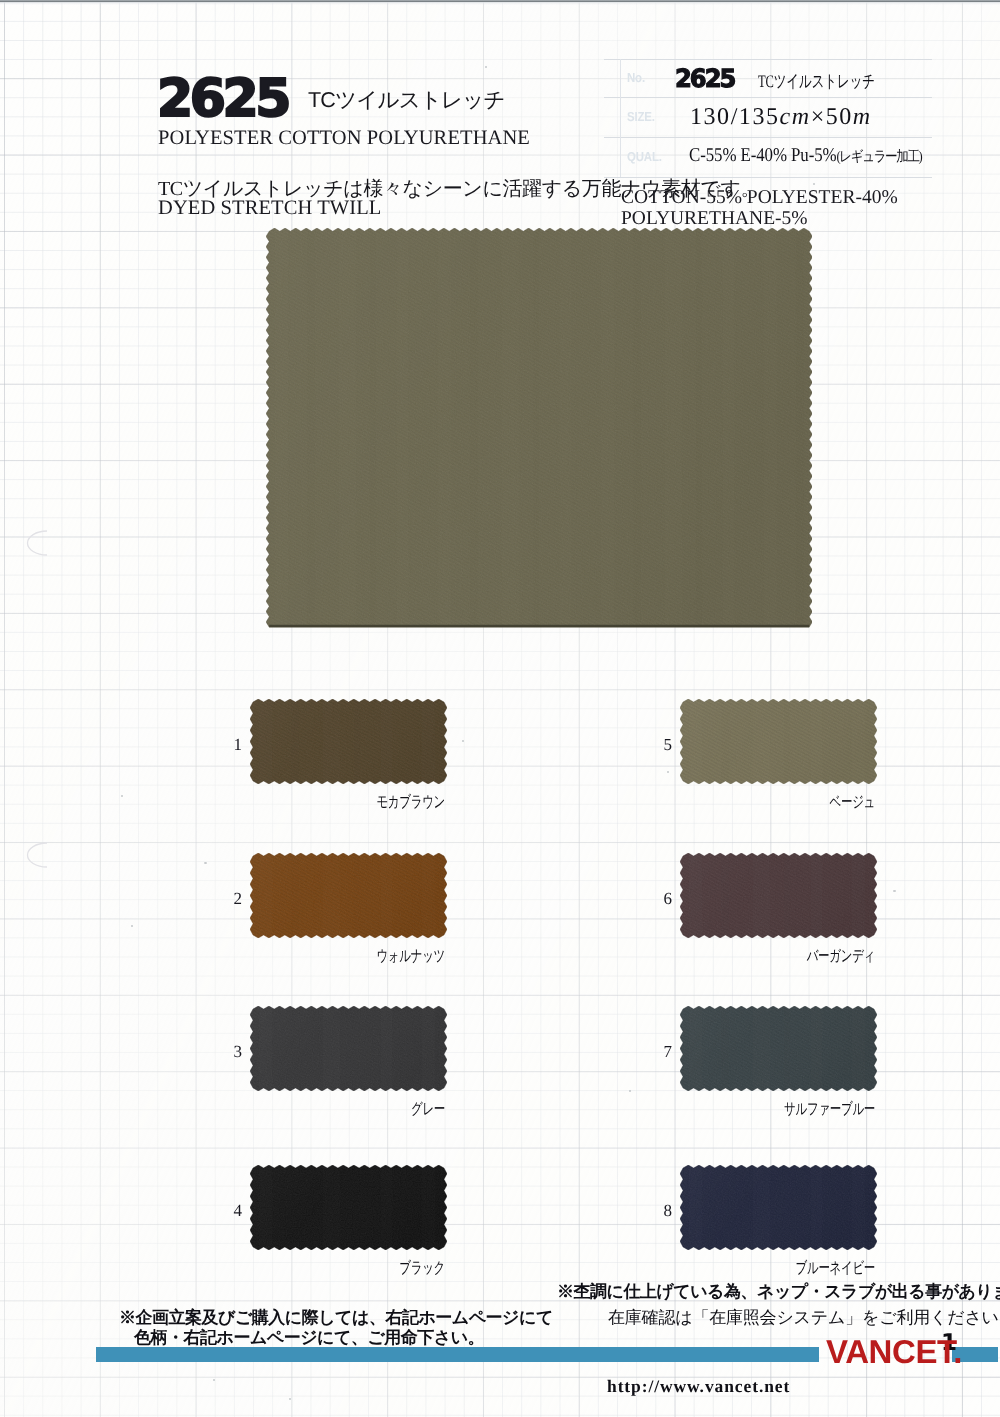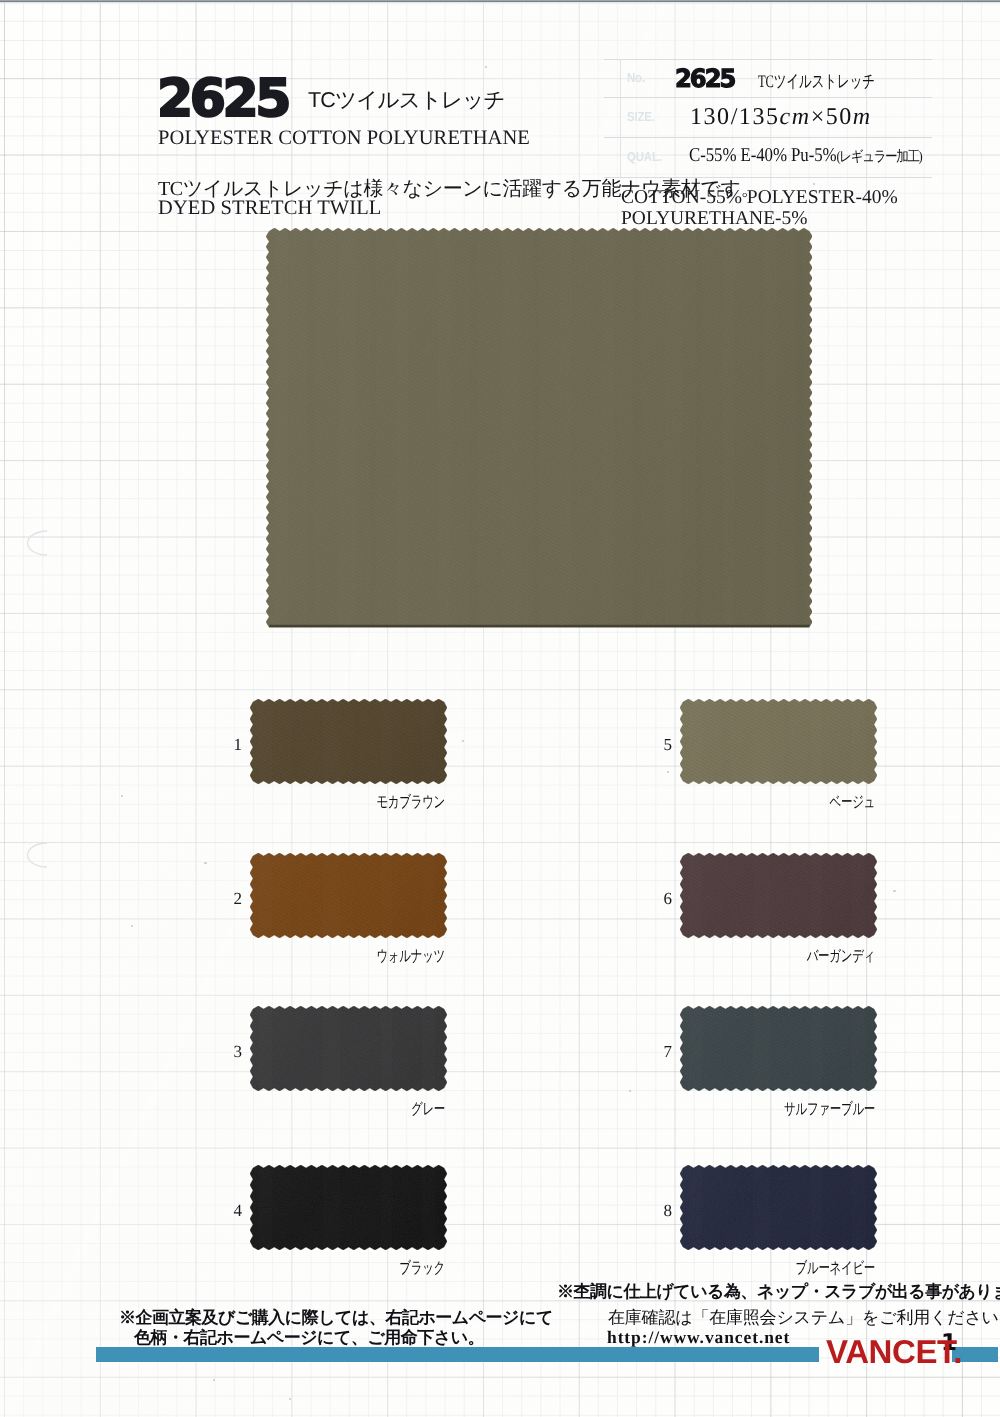--- a/index.html
+++ b/index.html
@@ -91,21 +91,21 @@
   #note-right{left:557px;top:1282px;font-size:17px;font-weight:bold;color:#101016;
               font-family:"Liberation Sans",sans-serif;letter-spacing:-.5px;white-space:nowrap;
               line-height:19px;transform:scaleX(.808) translateZ(0);transform-origin:left top;}
   #note-left{left:119px;top:1308px;font-size:17px;font-weight:bold;color:#101016;
              font-family:"Liberation Sans",sans-serif;line-height:20px;letter-spacing:-.5px;
              white-space:nowrap;transform:scaleX(.845) translateZ(0);transform-origin:left top;}
   #note-left .l2{margin-left:15px;display:block;}
   #stock{left:608px;top:1308px;font-size:17px;color:#101016;letter-spacing:-.2px;
          font-family:"Liberation Serif",serif;white-space:nowrap;line-height:19px;
          transform:scaleX(.825) translateZ(0);transform-origin:left top;}
-  #url{left:607px;top:1328px;font-size:17.5px;font-weight:bold;color:#101016;
+  #url{left:607px;top:1377px;font-size:17.5px;font-weight:bold;color:#101016;
        font-family:"Liberation Serif",serif;letter-spacing:.9px;line-height:18px;
        transform:scaleX(1.0) translateZ(0);transform-origin:left top;}
   #bar1{left:96px;top:1347px;width:723px;height:15px;background:#3f91b8;}
   #bar2{left:952px;top:1347px;width:46px;height:15px;background:#3f91b8;}
   #brand{left:826px;top:1337px;font-size:33px;font-weight:bold;color:#dbe5ec;
          font-family:"Liberation Sans",sans-serif;letter-spacing:-.4px;line-height:30px;
          transform:scaleX(.935) translateZ(0);transform-origin:left top;z-index:6;}
   #pageno{left:941px;top:1332px;font-size:23px;font-weight:bold;color:#0d0d12;
           font-family:"DejaVu Sans",sans-serif;letter-spacing:-2.2px;line-height:23px;
           transform:scaleX(.82) translateZ(0);transform-origin:left top;}

